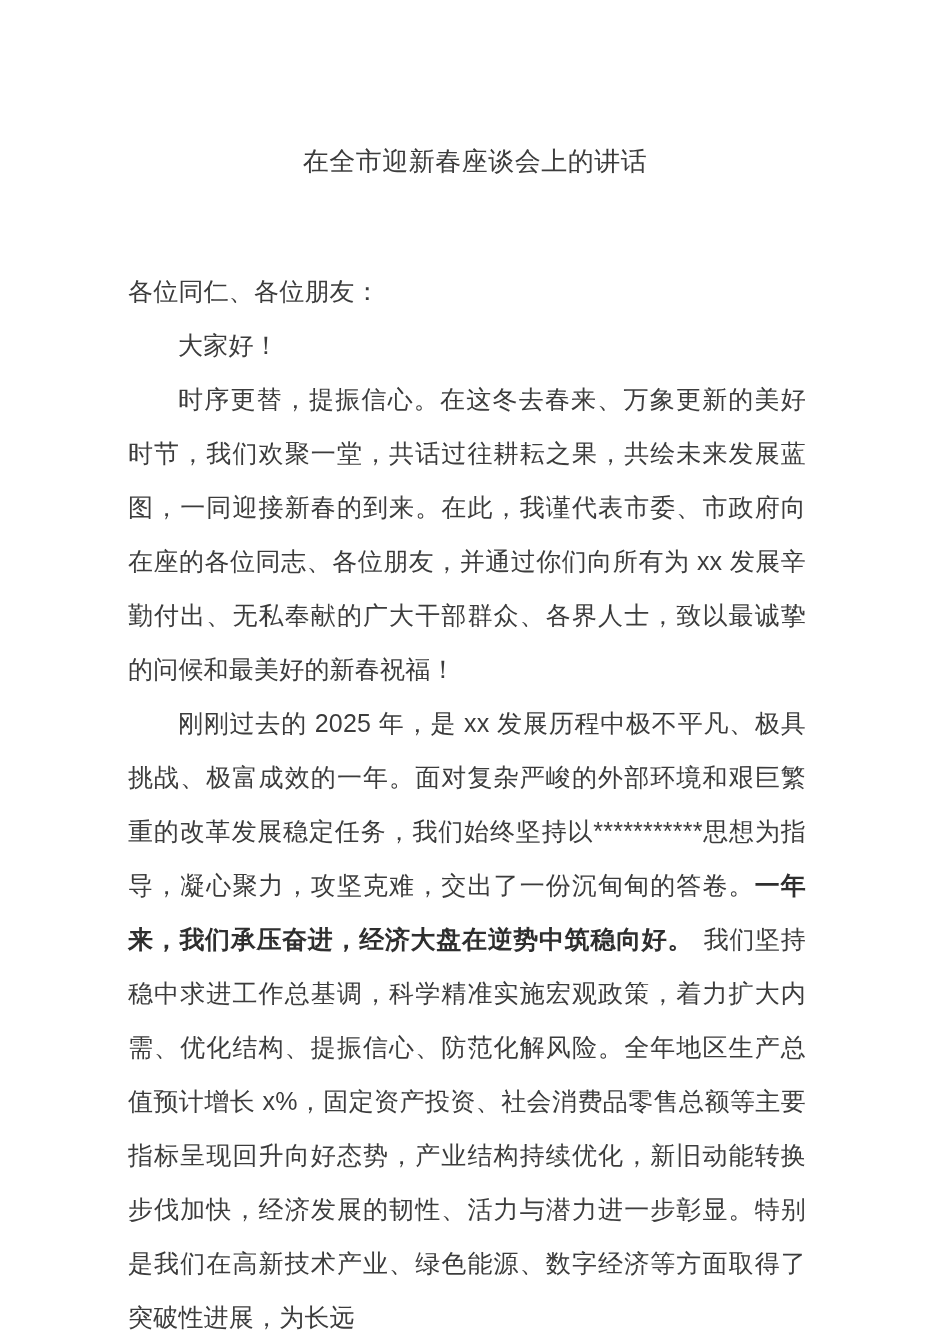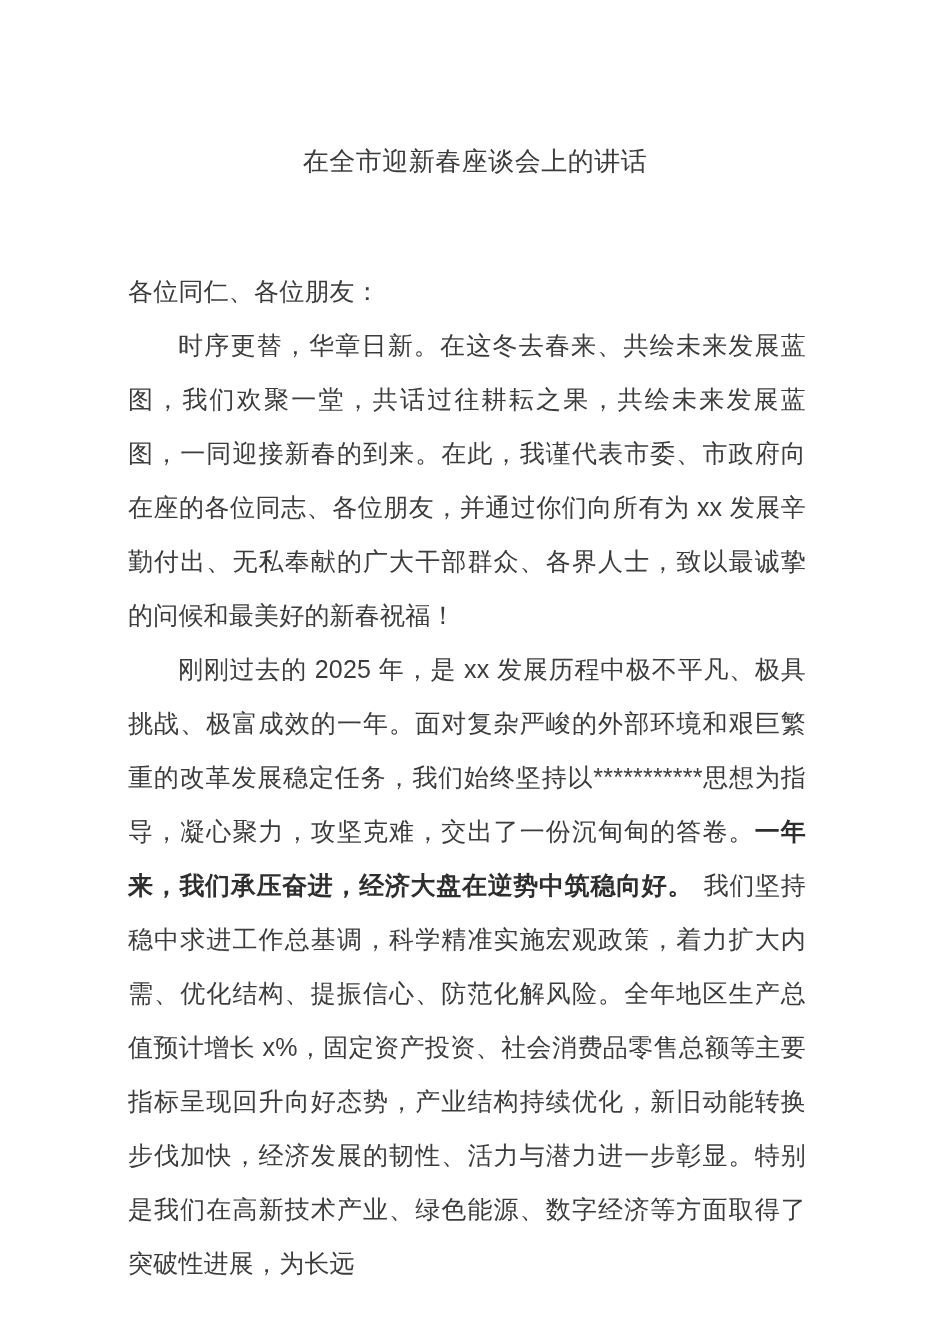--- a/index.html
+++ b/index.html
@@ -82,22 +82,23 @@
 <body>
 
 <div class="page">
 
   <div class="doc-title">在全市迎新春座谈会上的讲话</div>
 
   <div class="body-block">
 
     <p class="para salutation">各位同仁、各位朋友：</p>
 
+    <p class="para indent">大家好！</p>
 
-    <p class="para indent">时序更替，华章日新。在这冬去春来、共绘未来发展蓝图，我们欢聚一堂，共话过往耕耘之果，共绘未来发展蓝图，一同迎接新春的到来。在此，我谨代表市委、市政府向在座的各位同志、各位朋友，并通过你们向所有为 xx 发展辛勤付出、无私奉献的广大干部群众、各界人士，致以最诚挚的问候和最美好的新春祝福！</p>
+    <p class="para indent">时序更替，提振信心。在这冬去春来、万象更新的美好时节，我们欢聚一堂，共话过往耕耘之果，共绘未来发展蓝图，一同迎接新春的到来。在此，我谨代表市委、市政府向在座的各位同志、各位朋友，并通过你们向所有为 xx 发展辛勤付出、无私奉献的广大干部群众、各界人士，致以最诚挚的问候和最美好的新春祝福！</p>
 
     <p class="para indent">
       <span>刚刚过去的 2025 年，是 xx 发展历程中极不平凡、极具挑战、极富成效的一年。面对复杂严峻的外部环境和艰巨繁重的改革发展稳定任务，我们始终坚持以***********思想为指导，凝心聚力，攻坚克难，交出了一份沉甸甸的答卷。</span><span class="bold-run">一年来，我们承压奋进，经济大盘在逆势中筑稳向好。</span><span class="spacer-after-bold"></span><span>我们坚持稳中求进工作总基调，科学精准实施宏观政策，着力扩大内需、优化结构、提振信心、防范化解风险。全年地区生产总值预计增长 x%，固定资产投资、社会消费品零售总额等主要指标呈现回升向好态势，产业结构持续优化，新旧动能转换步伐加快，经济发展的韧性、活力与潜力进一步彰显。特别是我们在高新技术产业、绿色能源、数字经济等方面取得了突破性进展，为长远</span>
     </p>
 
   </div>
 
 </div>
 
 </body></html>

